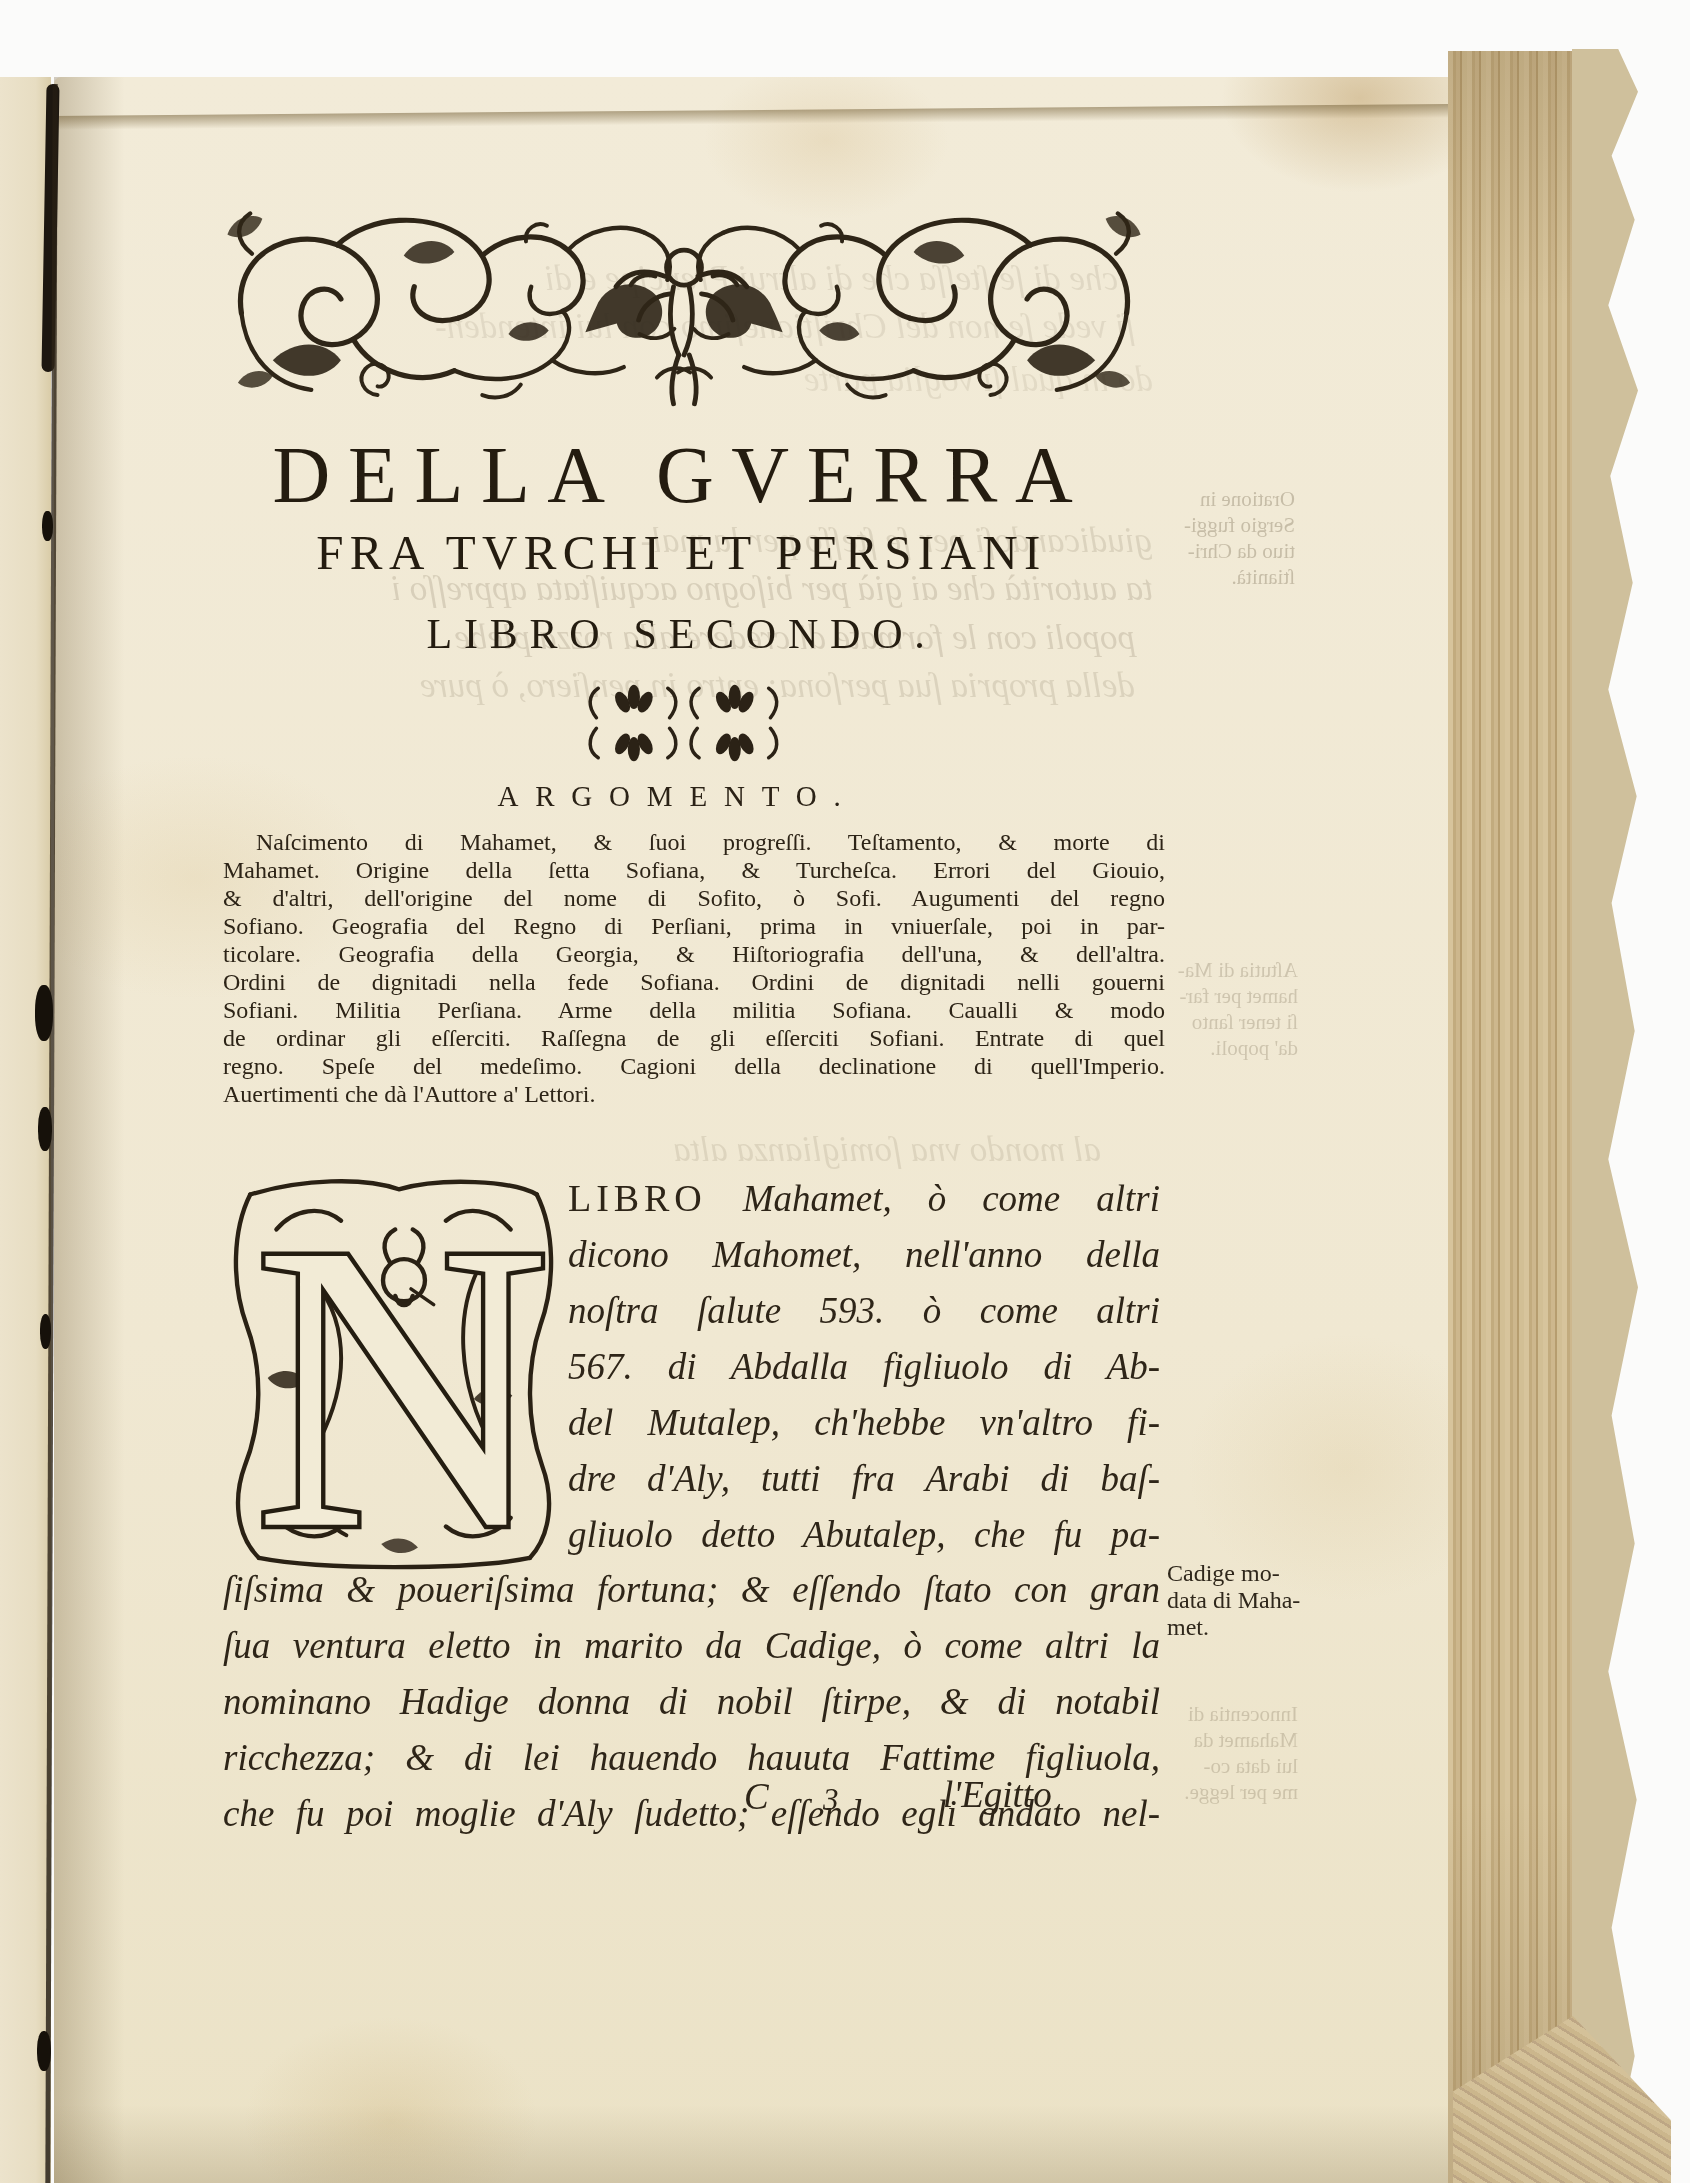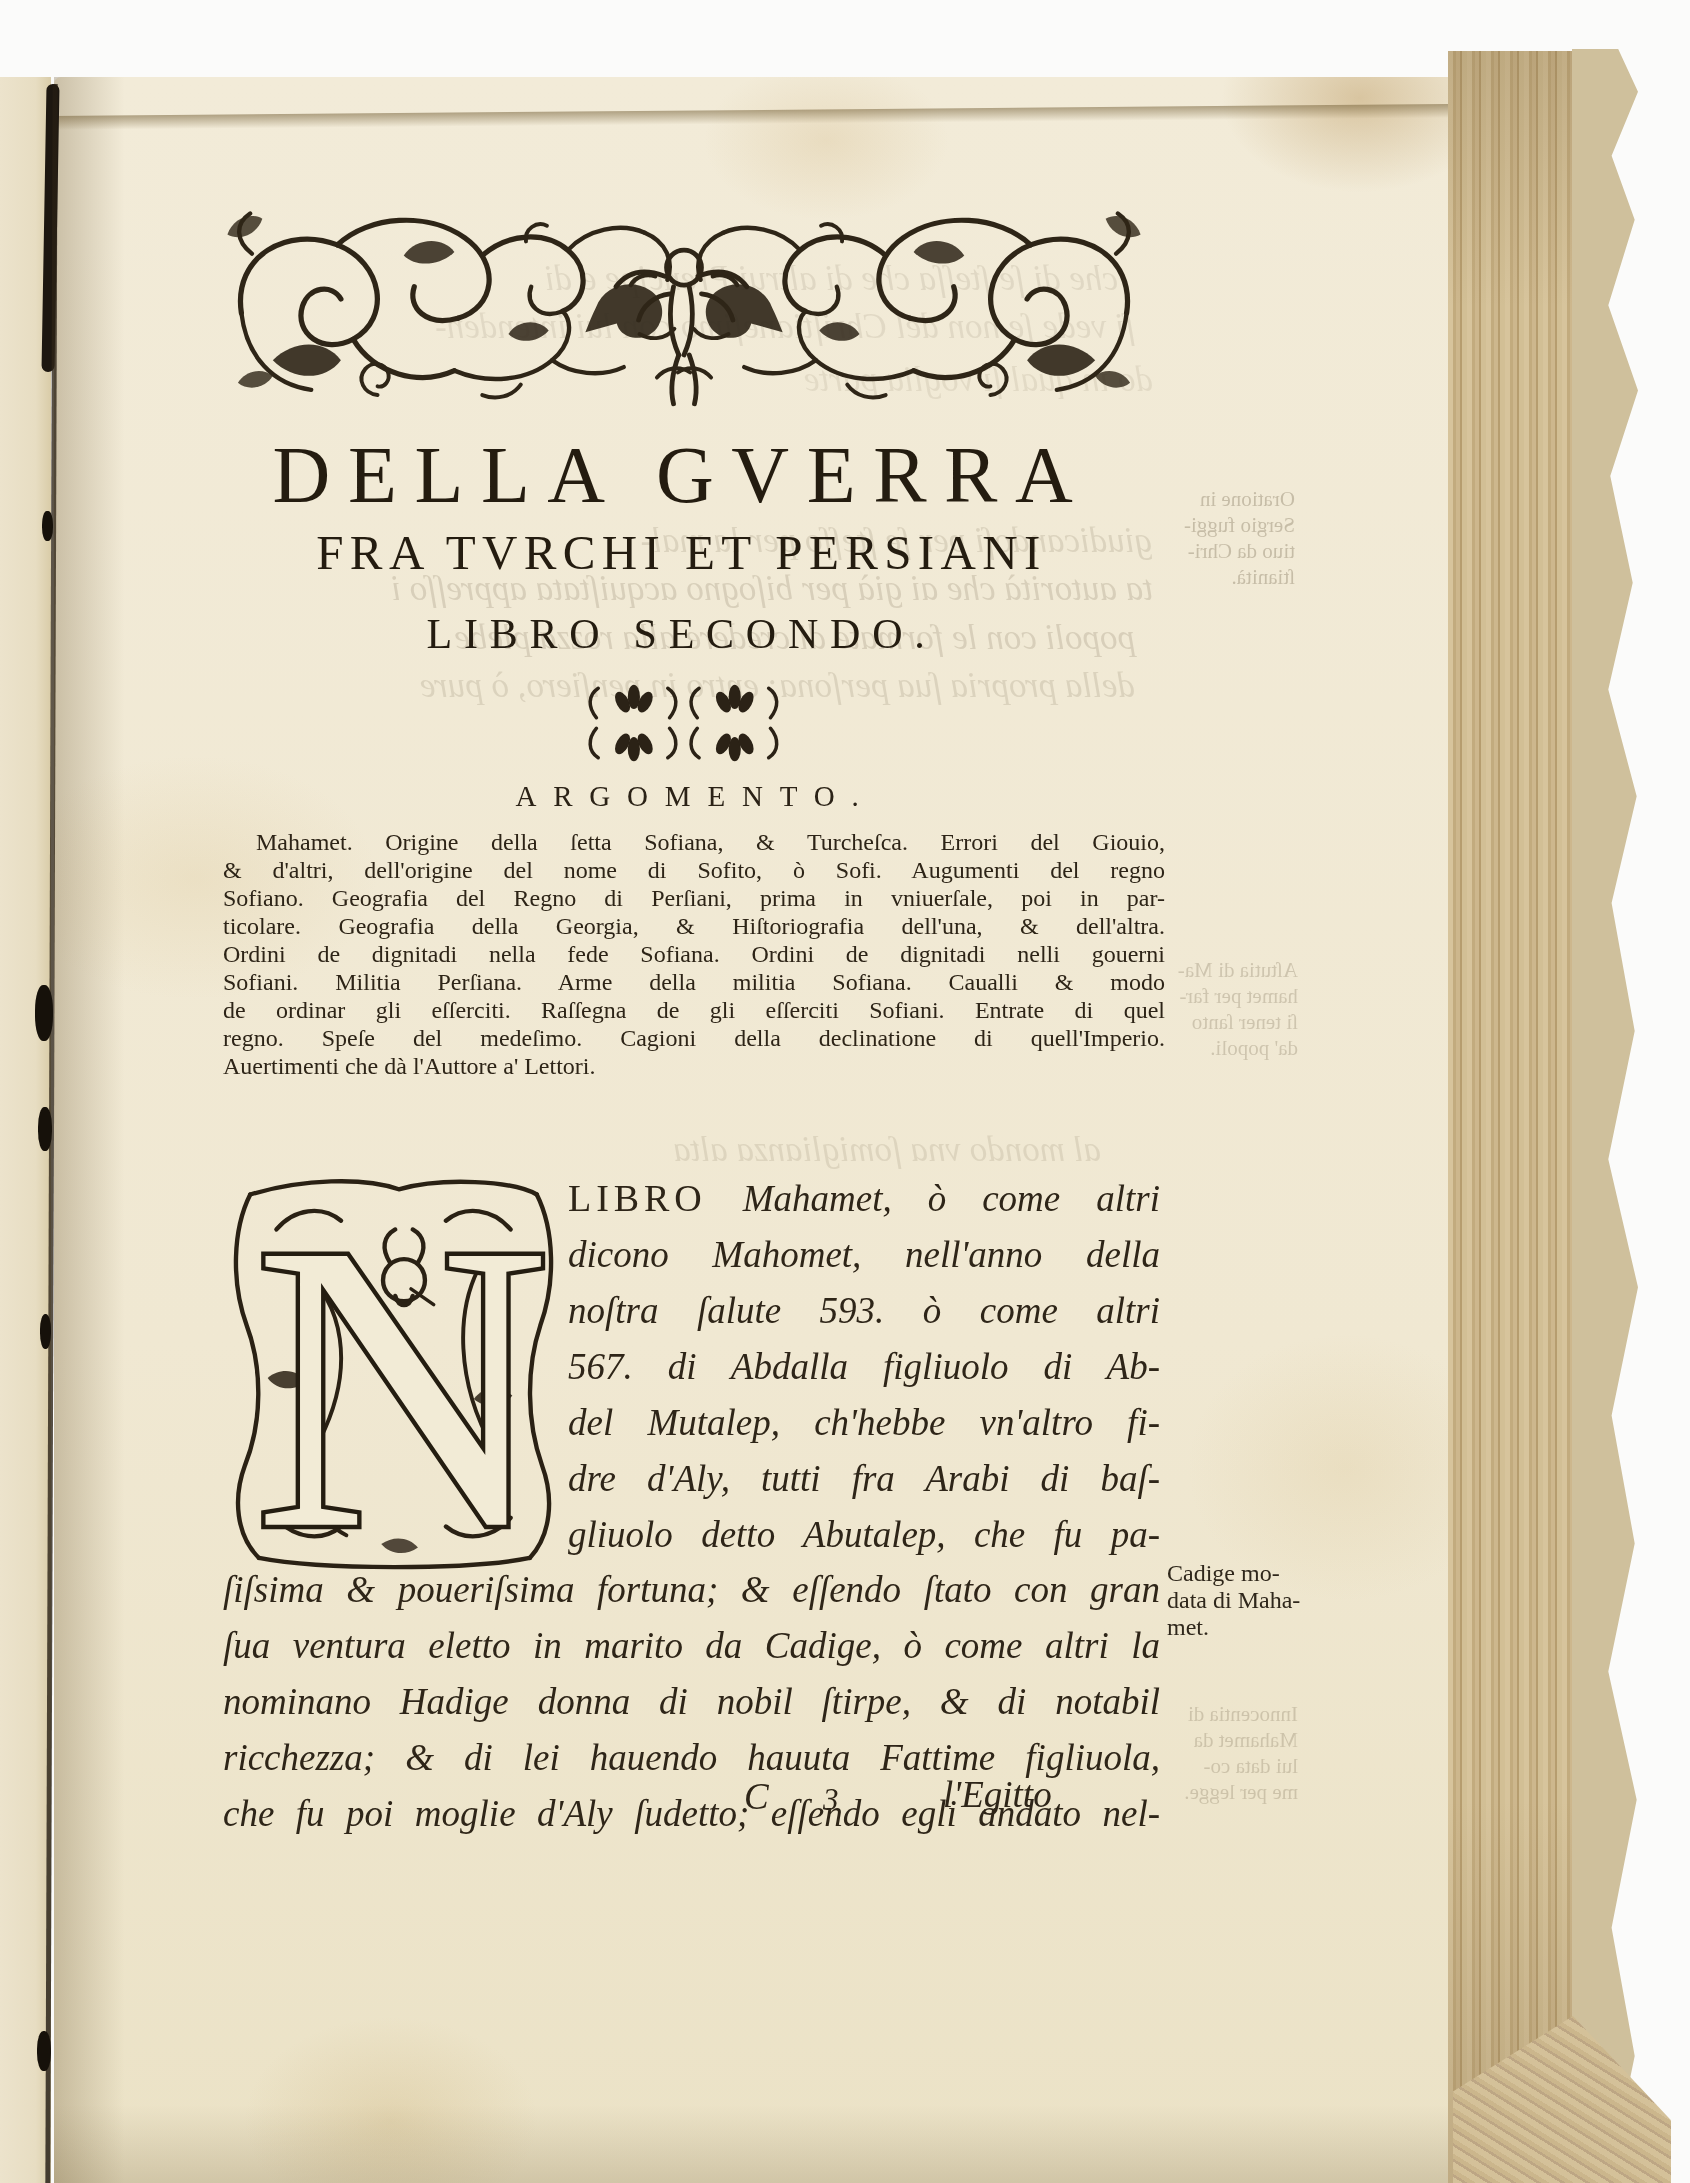--- a/index.html
+++ b/index.html
@@ -48,21 +48,21 @@
   .fore-rough{position:absolute;left:1572px;top:49px;width:66px;height:2135px;background:#cfc09c;
     clip-path:polygon(0 0,70% 0,100% 2%,60% 5%,95% 8%,55% 12%,100% 16%,58% 20%,92% 25%,55% 30%,98% 35%,60% 40%,95% 46%,55% 52%,100% 58%,60% 64%,95% 70%,55% 76%,98% 82%,60% 88%,95% 94%,55% 100%,0 100%);}
   .corner-stack{position:absolute;left:1453px;top:2016px;width:218px;height:168px;
     background:repeating-linear-gradient(32deg,#d4c199 0 6.1px,#bda684 6.1px 8.7px,#cbb68c 8.7px 13px);
     clip-path:polygon(0 45%,55% 0,100% 62%,100% 100%,0 100%);}
   .ttl{position:absolute;left:210px;width:943px;text-align:center;color:#241c10;white-space:nowrap;}
   .ttl1{top:430px;font-size:80px;letter-spacing:.22em;}
   .ttl2{top:524px;font-size:49px;letter-spacing:.13em;}
   .ttl3{top:610px;font-size:42px;letter-spacing:.28em;}
 
-  .arg-head{position:absolute;left:224px;top:780px;width:943px;text-align:center;
+  .arg-head{position:absolute;left:206px;top:780px;width:943px;text-align:center;
     font-size:29px;letter-spacing:.58em;color:#2b2216;}
   .arg-block{position:absolute;left:223px;top:828px;width:942px;font-size:24px;
     line-height:28px;color:#2d2417;}
   .arg-block .arg-line{text-align:justify;text-align-last:justify;white-space:normal;}
   .arg-block .arg-line:first-child{padding-left:33px;}
   .arg-block .arg-line:last-child{text-align-last:left;}
 
   .initial-block{position:absolute;left:224px;top:1177px;width:339px;height:395px;}
   .body-col{position:absolute;left:568px;top:1170px;width:592px;font-style:italic;
     font-size:37px;line-height:56px;color:#2e2518;}
@@ -204,20 +204,21 @@
       <ellipse cx="57" cy="76" rx="7" ry="14"></ellipse>
       <ellipse cx="70" cy="70" rx="7" ry="13" transform="rotate(-28 70 70)"></ellipse>
       <ellipse cx="160" cy="70" rx="7" ry="13" transform="rotate(28 160 70)"></ellipse>
       <ellipse cx="173" cy="76" rx="7" ry="14"></ellipse>
       <ellipse cx="186" cy="70" rx="7" ry="13" transform="rotate(-28 186 70)"></ellipse>
     </g>
   </svg>
 
   <div class="arg-head">ARGOMENTO.</div>
   <div class="arg-block">
+      <div class="arg-line">Naſcimento di Mahamet, &amp; ſuoi progreſſi. Teſtamento, &amp; morte di</div>
       <div class="arg-line">Mahamet. Origine della ſetta Sofiana, &amp; Turcheſca. Errori del Giouio,</div>
       <div class="arg-line">&amp; d'altri, dell'origine del nome di Sofito, ò Sofi. Augumenti del regno</div>
       <div class="arg-line">Sofiano. Geografia del Regno di Perſiani, prima in vniuerſale, poi in par-</div>
       <div class="arg-line">ticolare. Geografia della Georgia, &amp; Hiſtoriografia dell'una, &amp; dell'altra.</div>
       <div class="arg-line">Ordini de dignitadi nella fede Sofiana. Ordini de dignitadi nelli gouerni</div>
       <div class="arg-line">Sofiani. Militia Perſiana. Arme della militia Sofiana. Caualli &amp; modo</div>
       <div class="arg-line">de ordinar gli eſſerciti. Raſſegna de gli eſſerciti Sofiani. Entrate di quel</div>
       <div class="arg-line">regno. Speſe del medeſimo. Cagioni della declinatione di quell'Imperio.</div>
       <div class="arg-line">Auertimenti che dà l'Auttore a' Lettori.</div>
     </div>

